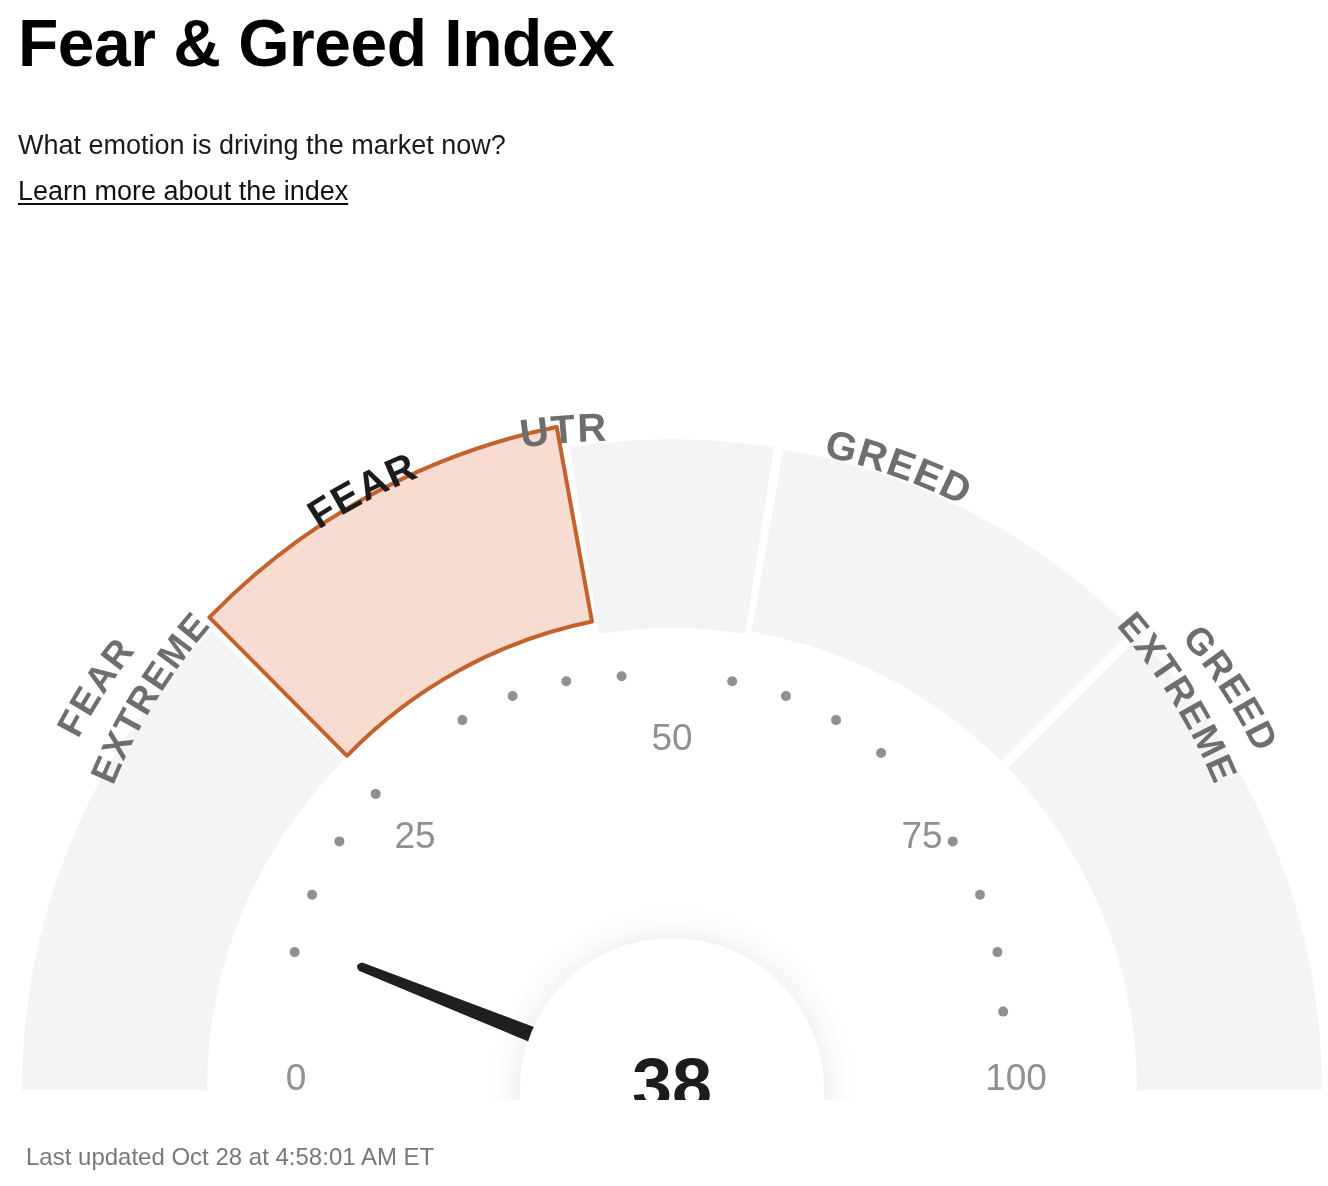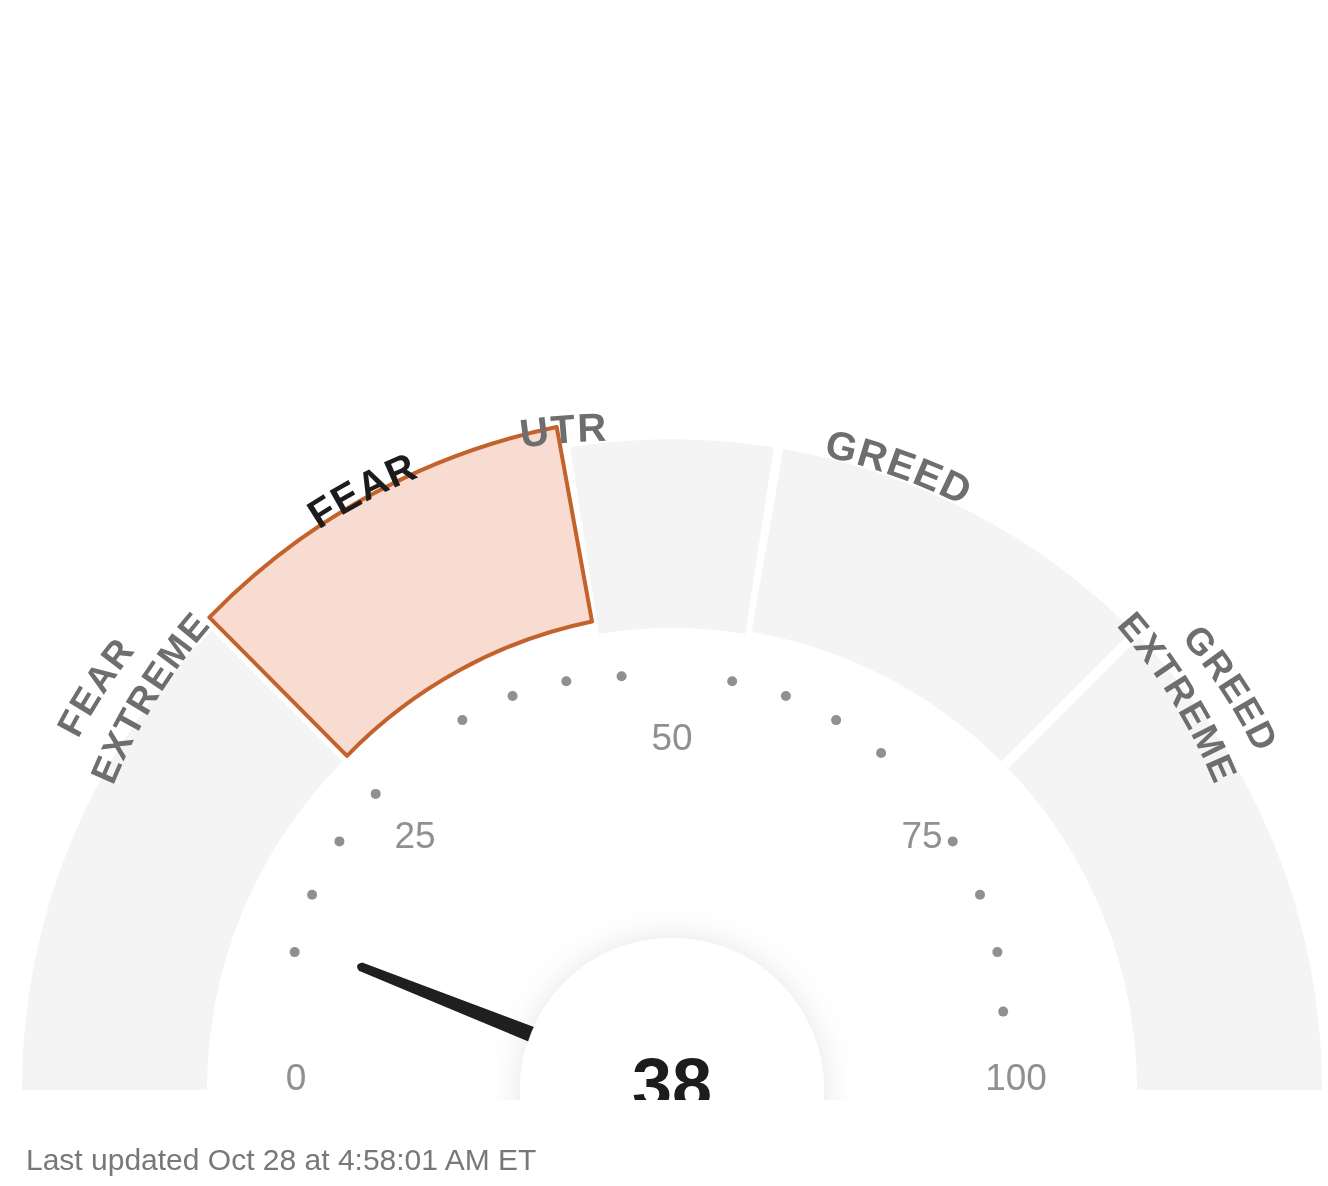--- a/index.html
+++ b/index.html
@@ -96,31 +96,36 @@
     font-size: 72px;
     font-weight: 700;
     fill: #1c1c1c;
   }
 
   
   .footer {
     position: absolute;
     left: 26px;
     top: 1143px;
-    font-size: 30px;
+    font-size: 24px;
     color: #787878;
     font-weight: 400;
     text-align: right;
   }
 </style>
 </head>
 <body>
 
 <div class="page">
 
+  <div class="header">
+    <h1 class="page-title">Fear &amp; Greed Index</h1>
+    <p class="subtitle">What emotion is driving the market now?</p>
+    <a class="learn-link">Learn more about the index</a>
+  </div>
 
   <div class="gauge-wrap">
     <svg class="gauge-svg" viewBox="0 0 1328 800">
       <defs>
         <filter id="hubShadow" x="-60%" y="-60%" width="220%" height="220%">
           <feDropShadow dx="0" dy="0" stdDeviation="16" flood-color="#000000" flood-opacity="0.10"></feDropShadow>
         </filter>
 
         <path id="arcEF" d="M 96.6 531.7 A 576 576 0 0 1 245.3 290.0" fill="none"></path>
         <path id="arcFEAR" d="M 268.5 267.3 A 576 576 0 0 1 480.0 156.2" fill="none"></path>

